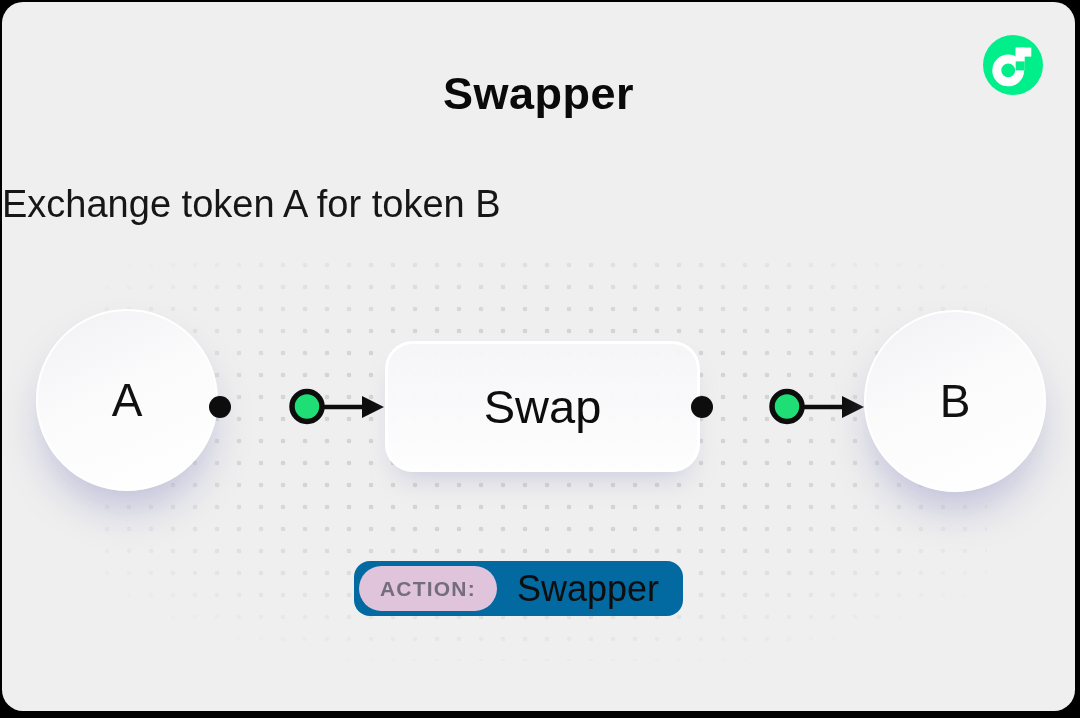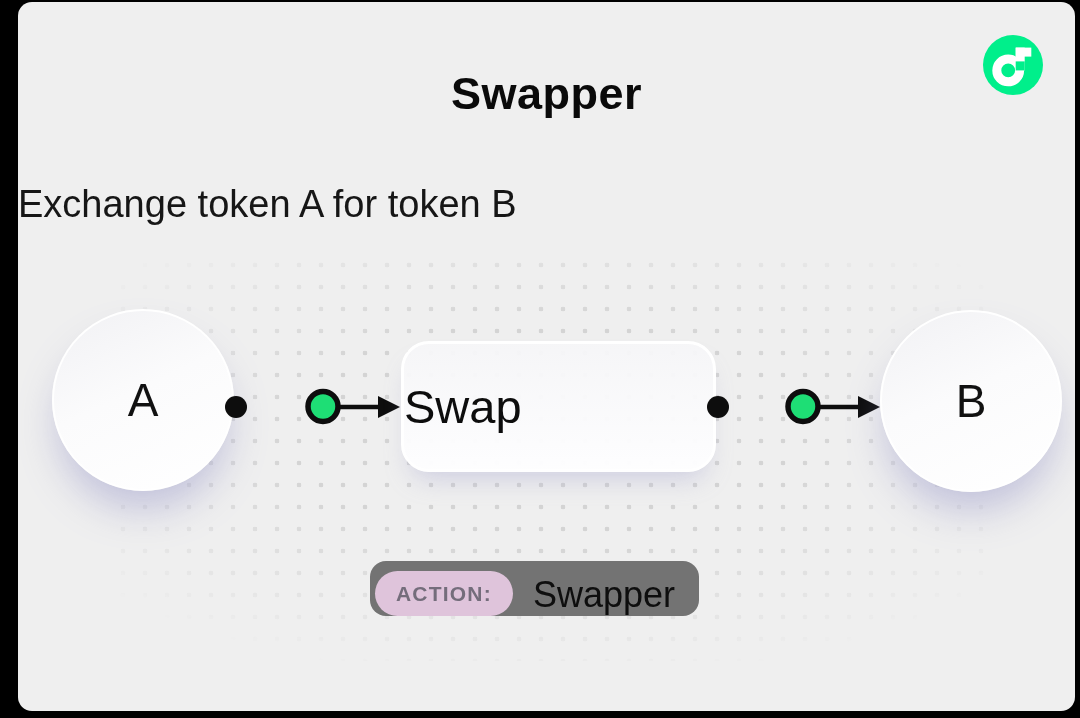--- a/index.html
+++ b/index.html
@@ -8,23 +8,22 @@
     width: 1080px;
     height: 718px;
     background: #000;
     overflow: hidden;
     font-family: "Liberation Sans", "DejaVu Sans", sans-serif;
   }
   .card {
     position: absolute;
     left: 2px; top: 2px; right: 5px; bottom: 7px;
     background: #EFEFEF;
-    border-radius: 14px;
+    border-radius: 21px;
     overflow: hidden;
-    margin-left: 16px;
   }
   
   .dot-field {
     position: absolute;
     left: 88px; right: 88px;
     top: 246px; bottom: 50px;
     background-image: radial-gradient(circle, #d4d4d4 2.1px, rgba(212,212,212,0) 2.6px);
     background-size: 22px 22px;
     background-position: 6px 6px;
     -webkit-mask-image: radial-gradient(ellipse 65% 60% at 50% 45%, #000 45%, rgba(0,0,0,0) 100%);
@@ -72,37 +71,38 @@
     position: absolute;
     left: 383px; top: 339px;
     width: 315px; height: 131px;
     border-radius: 28px;
     background: linear-gradient(180deg, rgba(246,246,248,0.94) 0%, rgba(254,254,255,0.97) 100%);
     border: 3px solid #ffffff;
     box-sizing: border-box;
     box-shadow: 0 16px 26px -10px rgba(150,150,200,0.38);
     display: flex;
     align-items: center;
+    justify-content: center;
     font-size: 47px;
     color: #0d0d0d;
   }
   .connector {
     position: absolute;
     width: 182px; height: 44px;
   }
   .connector-1 { left: 204px; top: 383px; }
   .connector-2 { left: 686px; top: 383px; }
   .action-pill {
     position: absolute;
     left: 352px; top: 559px;
     height: 55px;
     border-radius: 16px;
-    background: #737373;
+    background: #0369a1;
     display: inline-flex;
-    align-items: flex-end;
+    align-items: center;
     padding: 0 24px 0 5px;
     box-sizing: border-box;
   }
   .action-label {
     background: #DFC4DB;
     border-radius: 23px;
     height: 45px;
     display: flex;
     align-items: center;
     padding: 0 21px;

